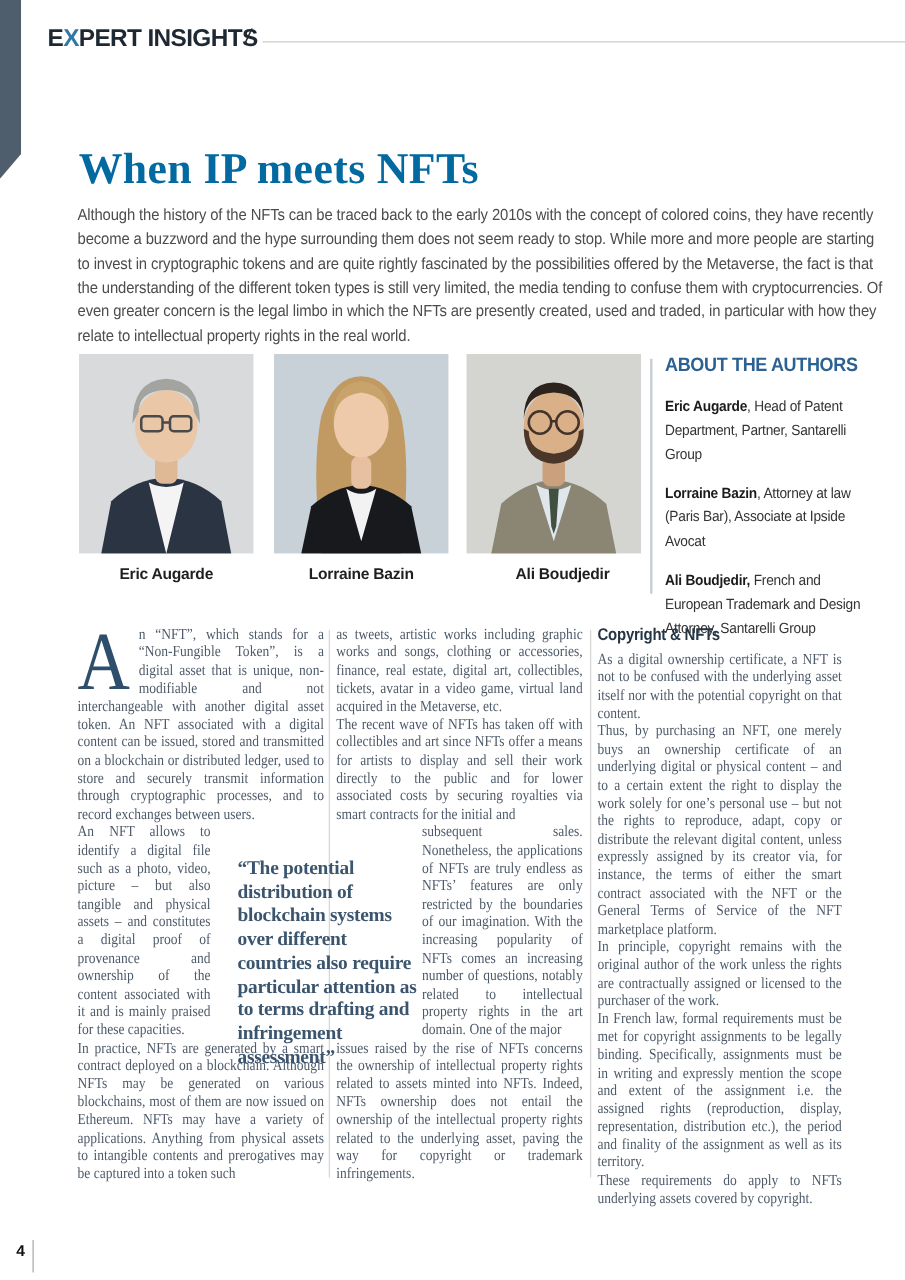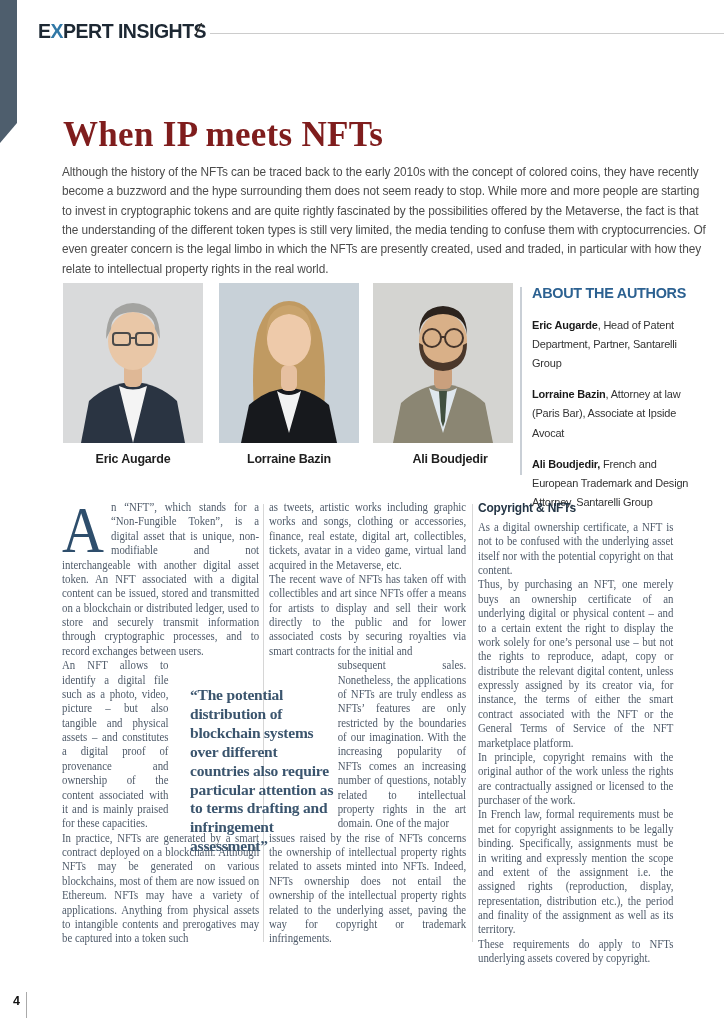--- a/index.html
+++ b/index.html
@@ -10,21 +10,21 @@
   .ribbon{position:absolute;left:0;top:0;width:17px;height:143px;background:#4e5e6d;
           clip-path:polygon(0 0,100% 0,100% 86%,0 100%);}
   .kicker{position:absolute;left:38px;top:20px;font-size:19.5px;font-weight:bold;
           letter-spacing:-0.5px;color:#1d2833;white-space:nowrap;}
   .kicker .x{color:#3178a6;}
   .kicker-slash{position:absolute;left:196px;top:20px;font-size:17px;color:#2b2b2b;
           font-style:italic;}
   .kicker-line{position:absolute;left:210px;top:33px;right:0;height:1px;background:#cccccc;}
 
   .title{position:absolute;left:63px;top:92px;font-family:"Liberation Serif",serif;
-         font-size:35px;font-weight:600;color:#7f1d1d;letter-spacing:0.3px;}
+         font-size:35px;font-weight:600;color:#0369a1;letter-spacing:0.3px;}
 
   .intro{position:absolute;left:62px;top:162px;width:700px;transform:scaleX(0.92);
          transform-origin:left top;font-size:12.9px;line-height:1.5;color:#4c4c4c;
          letter-spacing:-0.1px;text-align:left;}
 
   
   .photo{position:absolute;top:283px;width:140px;height:160px;overflow:hidden;}
   .photo svg{display:block;}
   .photo1{left:63px;} .photo2{left:219px;} .photo3{left:373px;}
   .caption{position:absolute;top:452px;width:140px;text-align:center;font-weight:bold;

